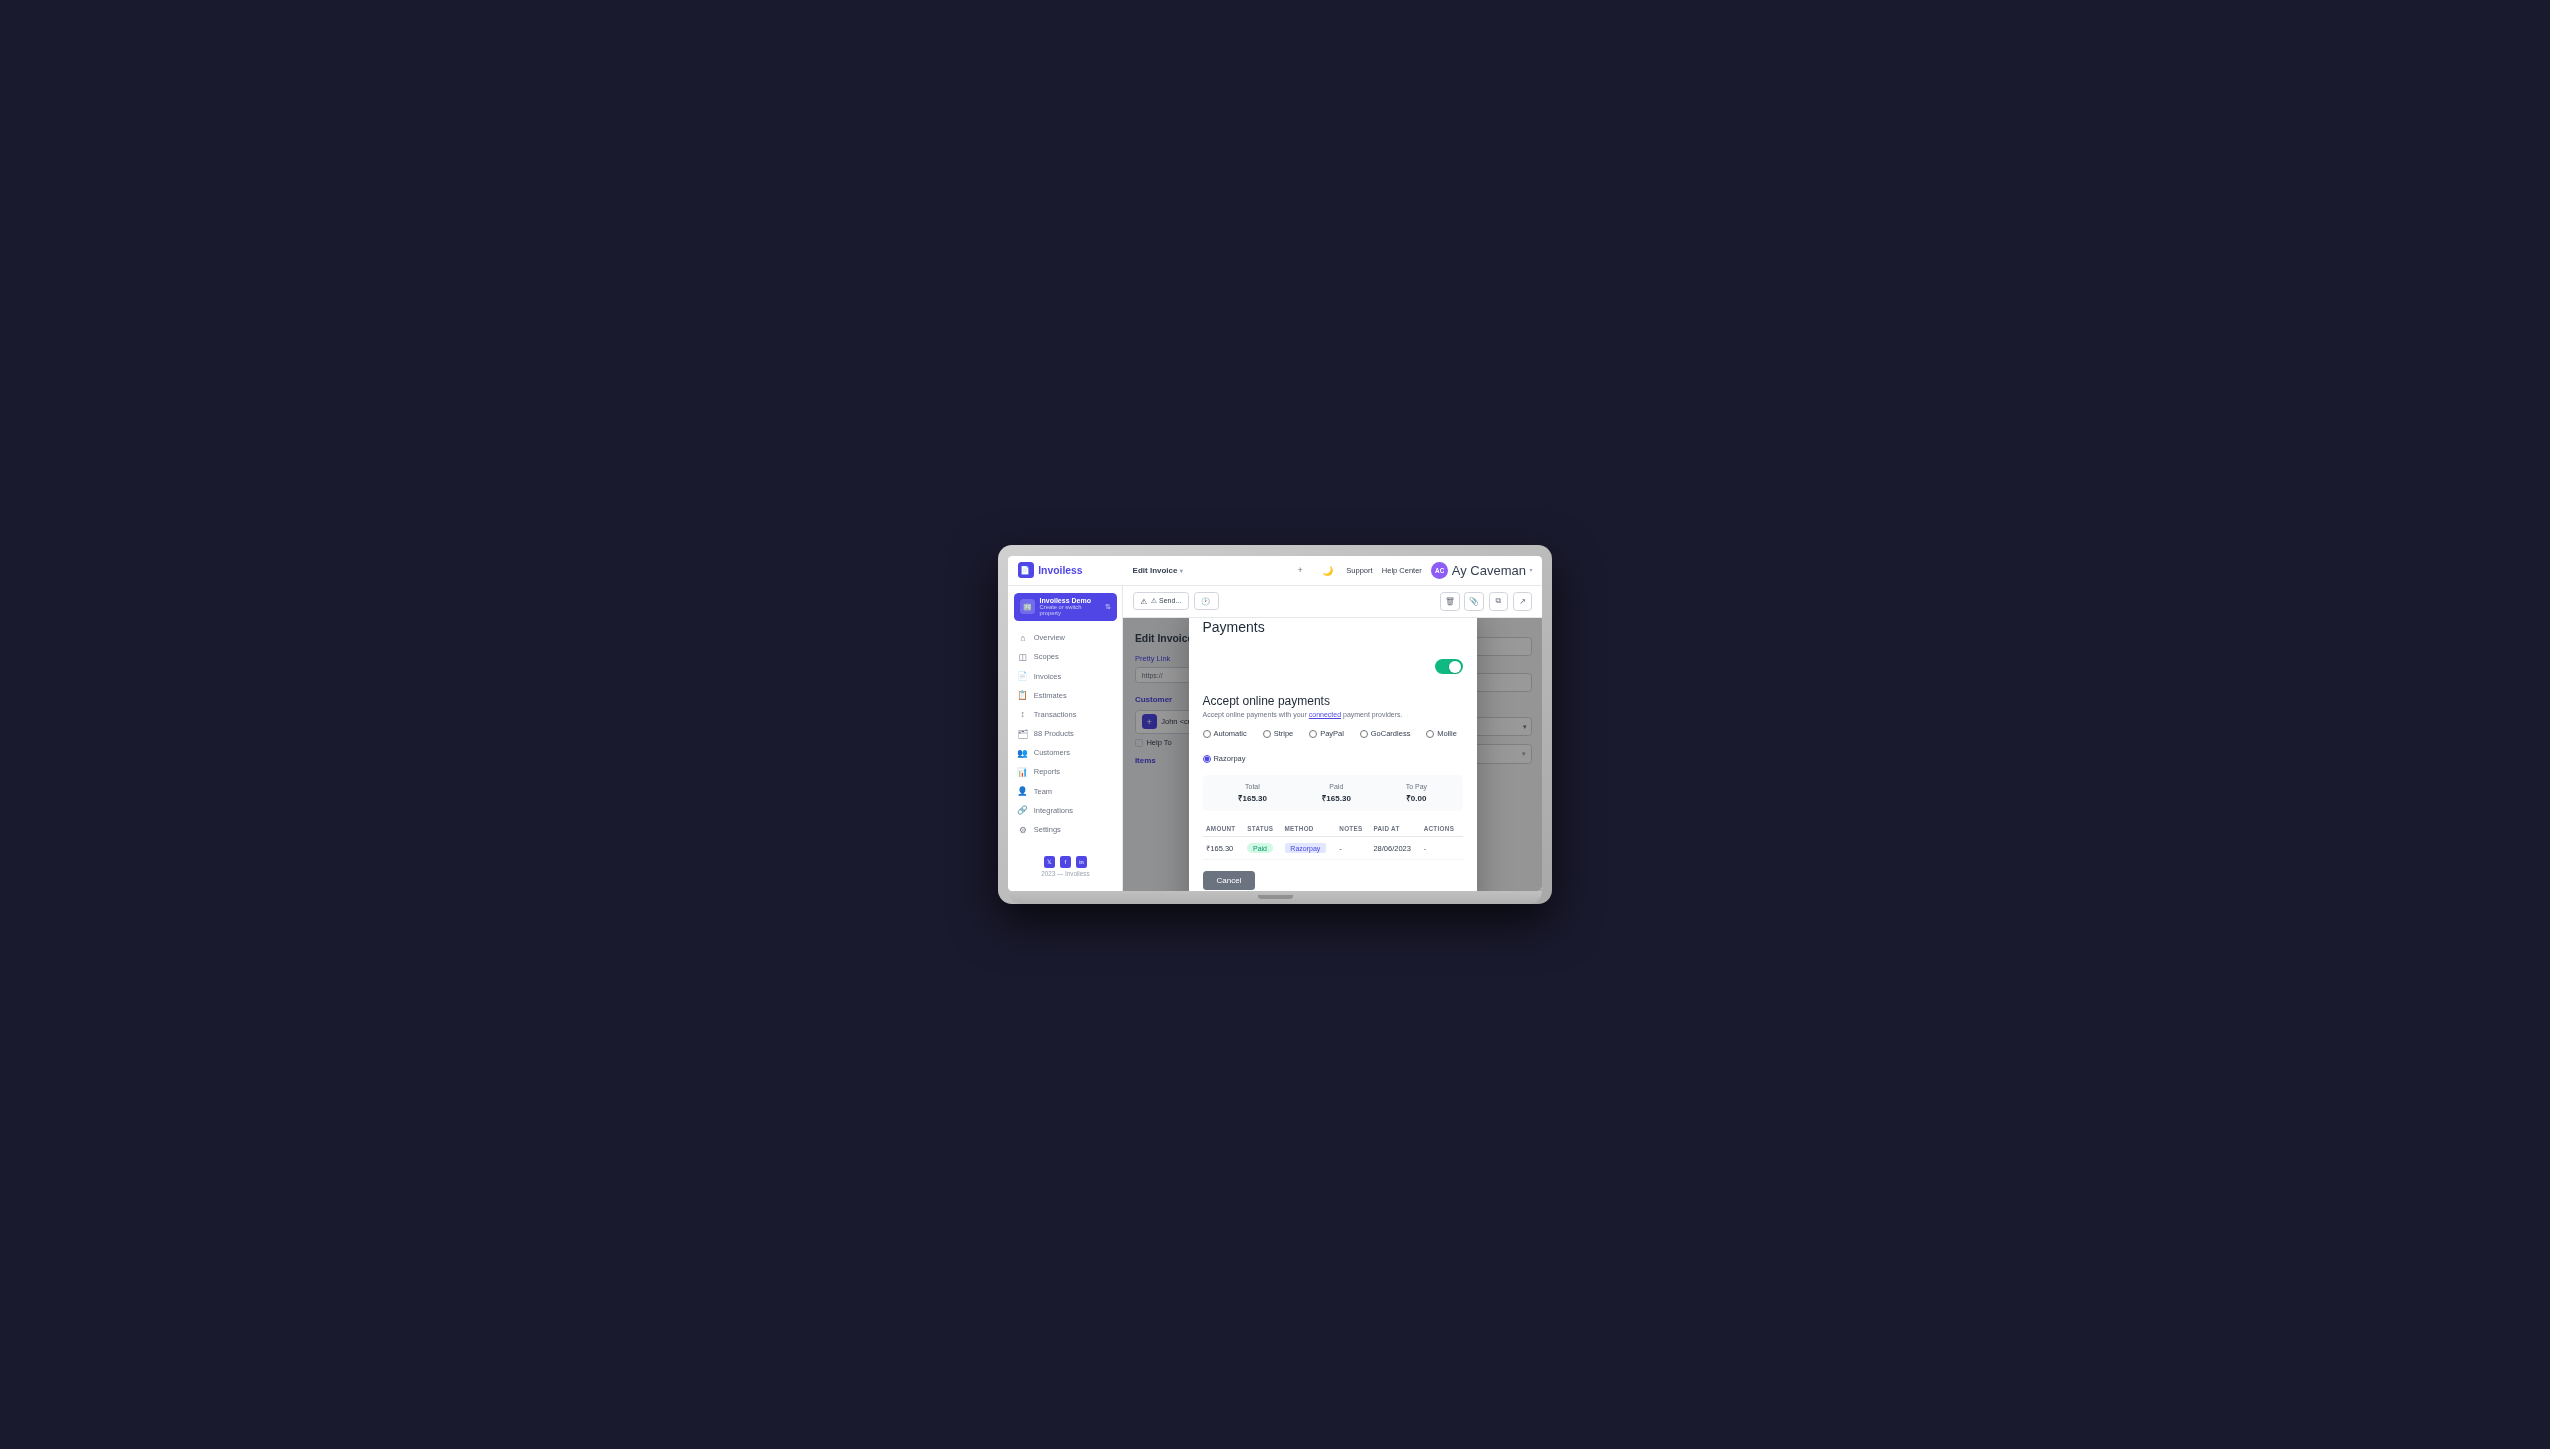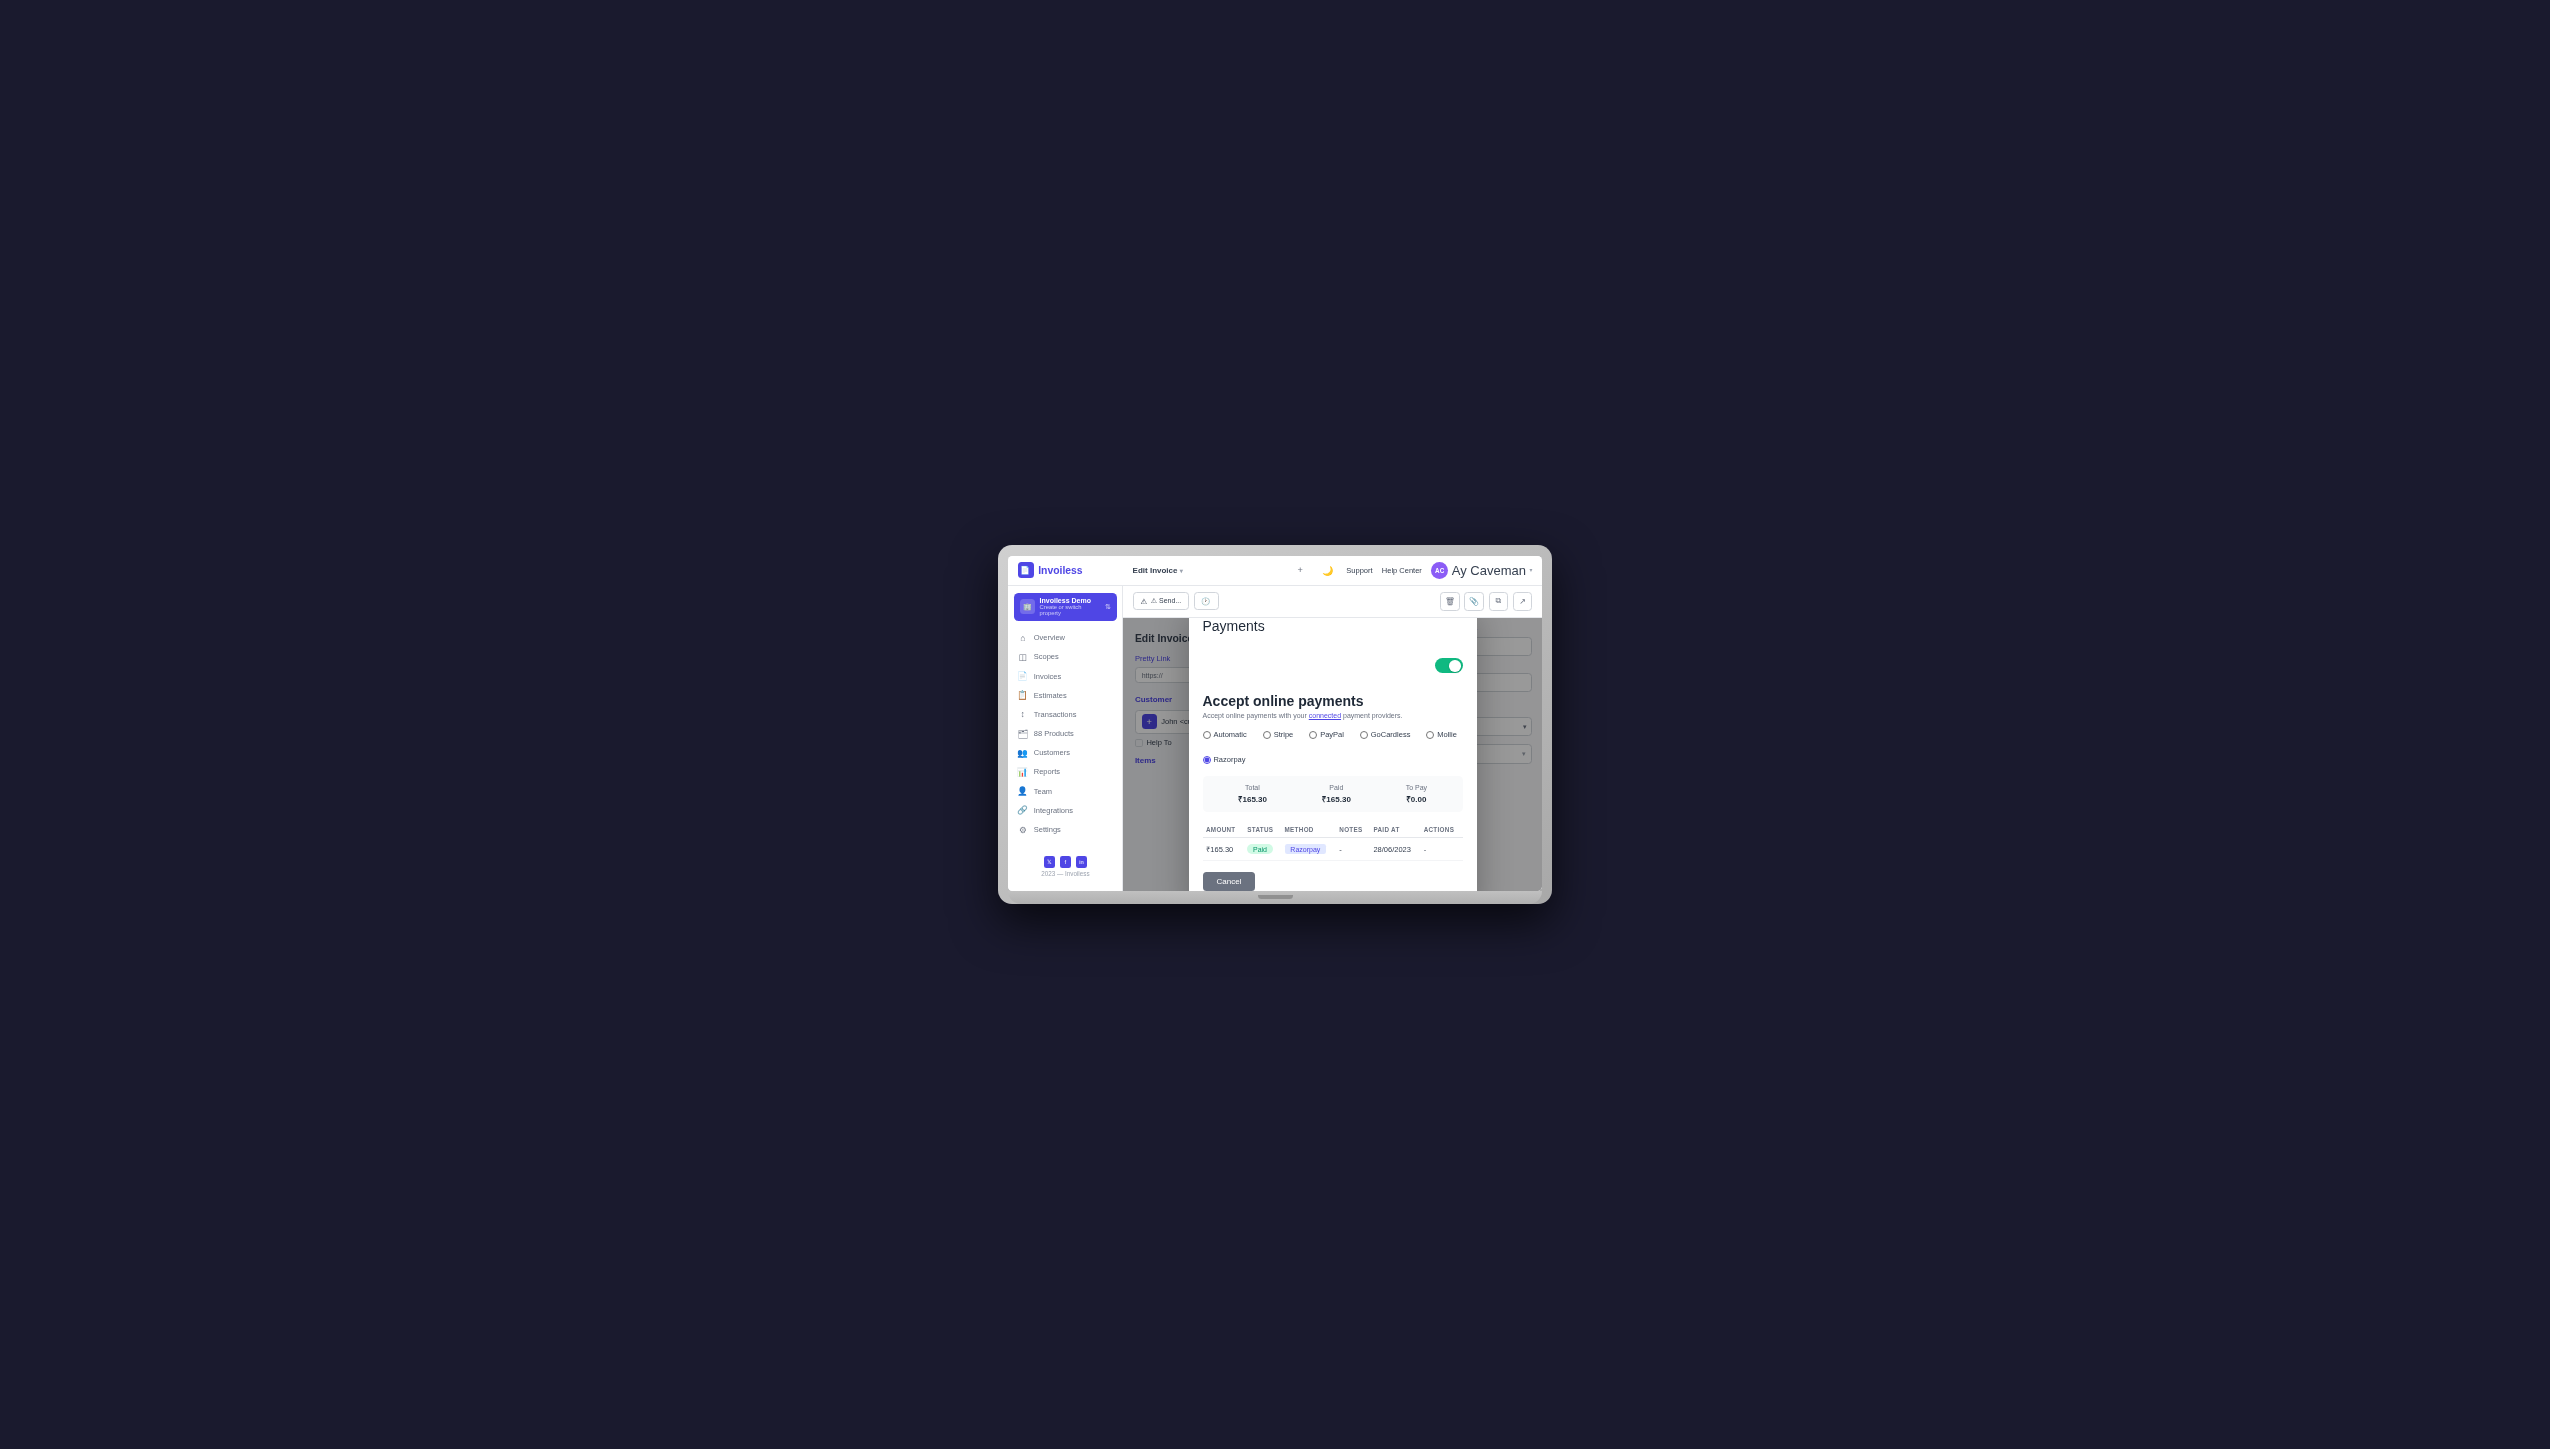--- a/index.html
+++ b/index.html
@@ -492,22 +492,22 @@
 
     .toggle-section {
       display: flex;
       align-items: flex-start;
       justify-content: space-between;
       gap: 9.2px;
       margin-bottom: 11.5px;
     }
 
     .toggle-text h4 {
-      font-size: 14px;
-      font-weight: 700;
+      font-size: 12px;
+      font-weight: 400;
       color: #1f2937;
       margin-bottom: 2.3px;
       margin-top: 35px;
     }
 
     .toggle-text p {
       font-size: 7px;
       color: #6b7280;
     }
 

